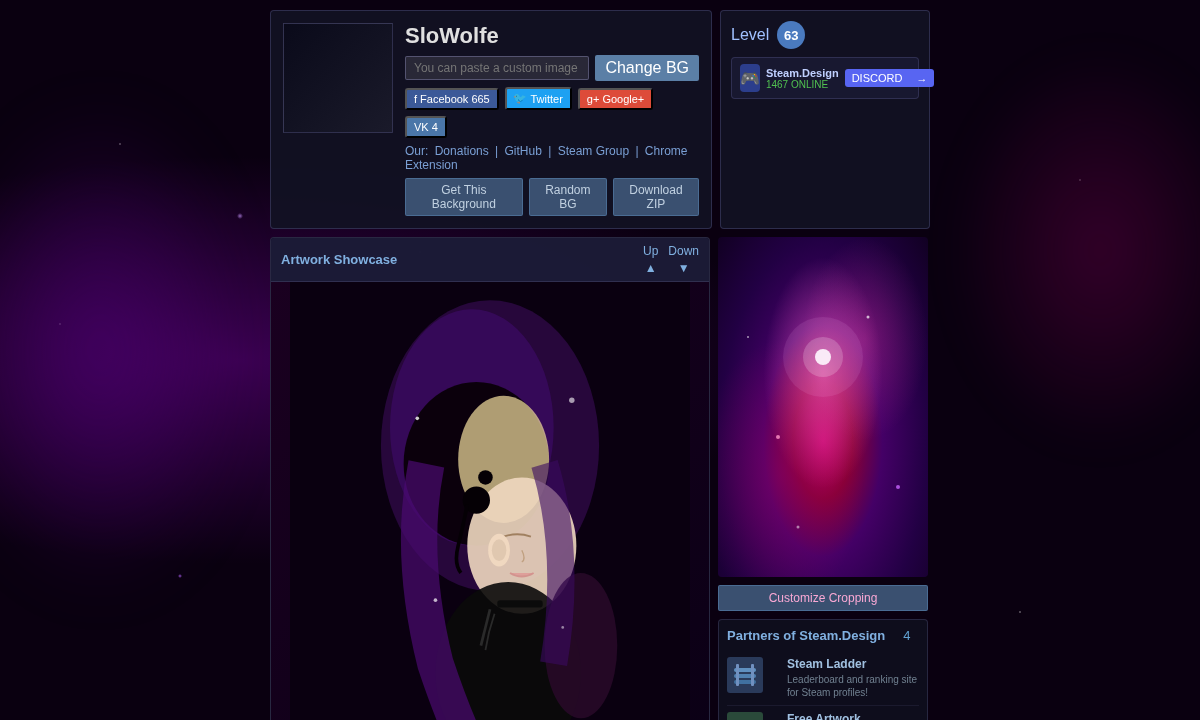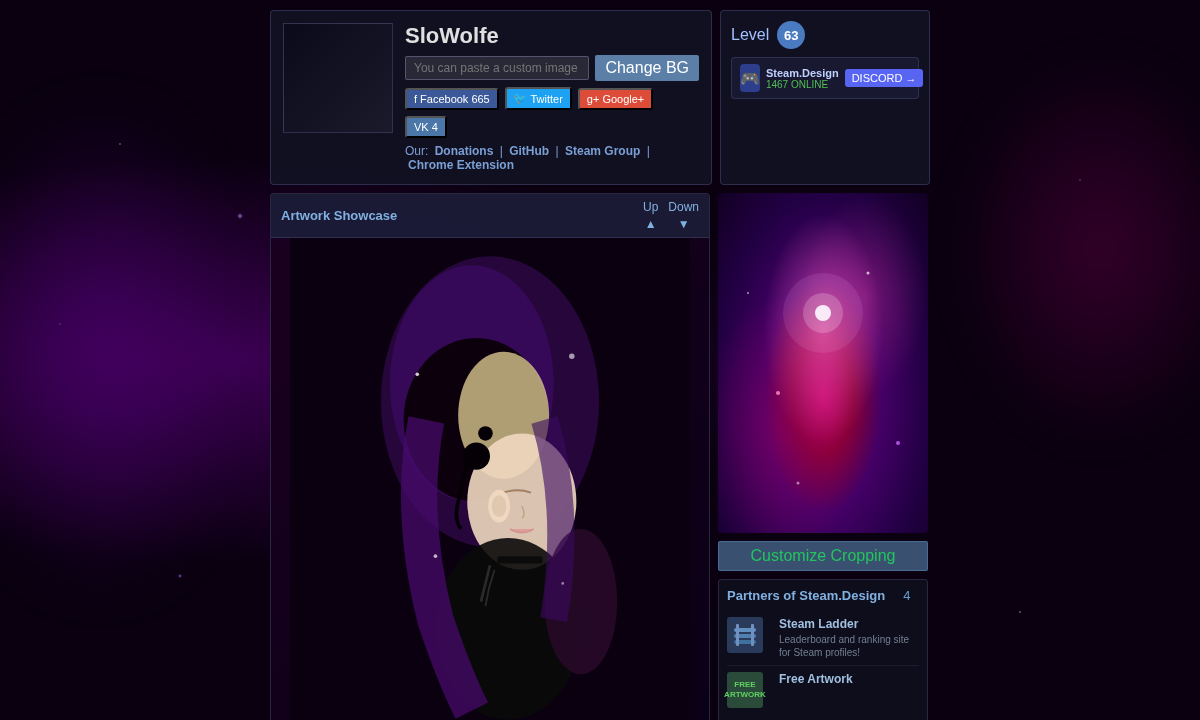--- a/index.html
+++ b/index.html
@@ -142,21 +142,21 @@
     }
     .social-btn.facebook { background: #3b5998; }
     .social-btn.twitter { background: #1da1f2; }
     .social-btn.google { background: #dd4b39; }
     .social-btn.vk { background: #4a76a8; justify-content: flex-end; }
 
     .links-row {
       font-size: 12px;
       color: #7a9fd4;
     }
-    .links-row a { color: #7a9fd4; text-decoration: none; margin: 0 3px; font-weight: bold; }
+    .links-row a { color: #7a9fd4; text-decoration: none; margin: 0 3px; }
     .links-row span { color: #7a9fd4; }
 
     .action-row {
       display: flex;
       gap: 6px;
       align-items: center;
     }
     .action-btn {
       background: #3a5070;
       color: #c0d0e0;
@@ -240,24 +240,24 @@
       position: absolute;
       inset: 0;
       background:
         radial-gradient(ellipse at 50% 40%, rgba(255,100,200,0.6) 0%, transparent 40%),
         radial-gradient(ellipse at 30% 70%, rgba(150,0,100,0.5) 0%, transparent 40%),
         radial-gradient(ellipse at 70% 30%, rgba(200,50,150,0.4) 0%, transparent 30%),
         radial-gradient(ellipse at 50% 60%, #cc0066 0%, #880033 20%, #440066 40%, #220044 70%, #110022 100%);
     }
     .customize-btn {
       background: #3a5070;
-      color: #22c55e;
+      color: #f9a8d4;
       border: 1px solid rgba(100,150,200,0.4);
       padding: 5px 10px;
-      font-size: 16px;
+      font-size: 12px;
       cursor: pointer;
       border-radius: 2px;
       text-align: center;
       width: 100%;
     }
 
     .partners-section {
       background: rgba(15,15,30,0.85);
       border: 1px solid rgba(80,80,120,0.4);
       border-radius: 4px;
@@ -273,21 +273,21 @@
       font-size: 13px;
       font-weight: bold;
     }
     .partners-count {
       color: #60a0d0;
       font-size: 13px;
     }
 
     .partner-item {
       display: flex;
-      gap: 16px;
+      gap: 24px;
       align-items: flex-start;
       padding: 6px 0;
       border-bottom: 1px solid rgba(80,80,120,0.2);
       cursor: pointer;
     }
     .partner-item:last-child { border-bottom: none; }
 
     .partner-icon {
       width: 36px;
       height: 36px;
@@ -400,21 +400,21 @@
     .disc-btn {
       background: #5865f2;
       color: white;
       border: none;
       padding: 3px 7px;
       border-radius: 3px;
       font-size: 11px;
       cursor: pointer;
       display: flex;
       align-items: center;
-      gap: 3px;
+      gap: 14px;
     }
   </style>
 </head>
 <body>
 
 <div class="bg-space"></div>
 <div class="bg-stars"></div>
 <div class="nebula-left"></div>
 <div class="nebula-right"></div>
 
@@ -456,20 +456,25 @@
           </div>
 
           <div class="links-row">
             <span>Our:</span>
             <a href="#">Donations</a> |
             <a href="#">GitHub</a> |
             <a href="#">Steam Group</a> |
             <a href="#">Chrome Extension</a>
           </div>
 
+          <div class="action-row">
+            <button class="action-btn">Get This Background</button>
+            <button class="action-btn">Random BG</button>
+            <button class="action-btn">Download ZIP</button>
+          </div>
         </div>
       </div>
 
       <div class="level-discord-box">
         <div class="level-row-top">
           <span class="level-text">Level</span>
           <div class="level-number">63</div>
         </div>
         <div class="discord-row">
           <div class="disc-logo">🎮</div>

